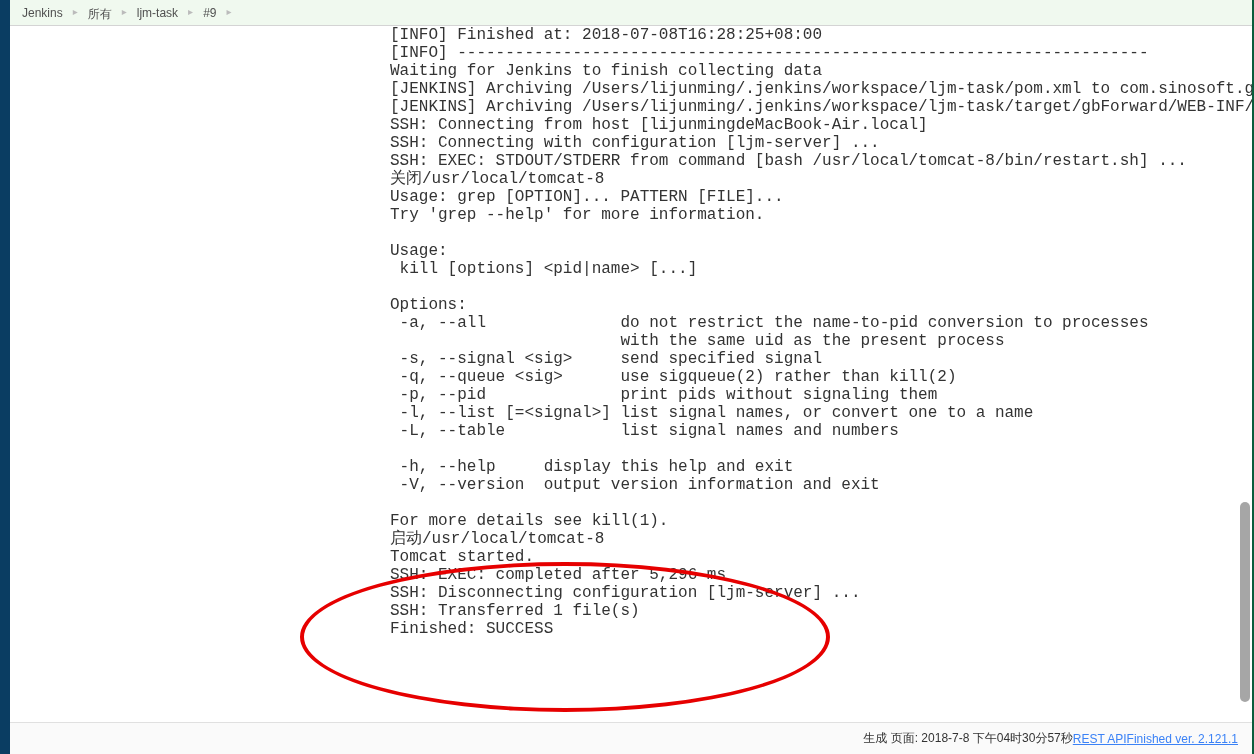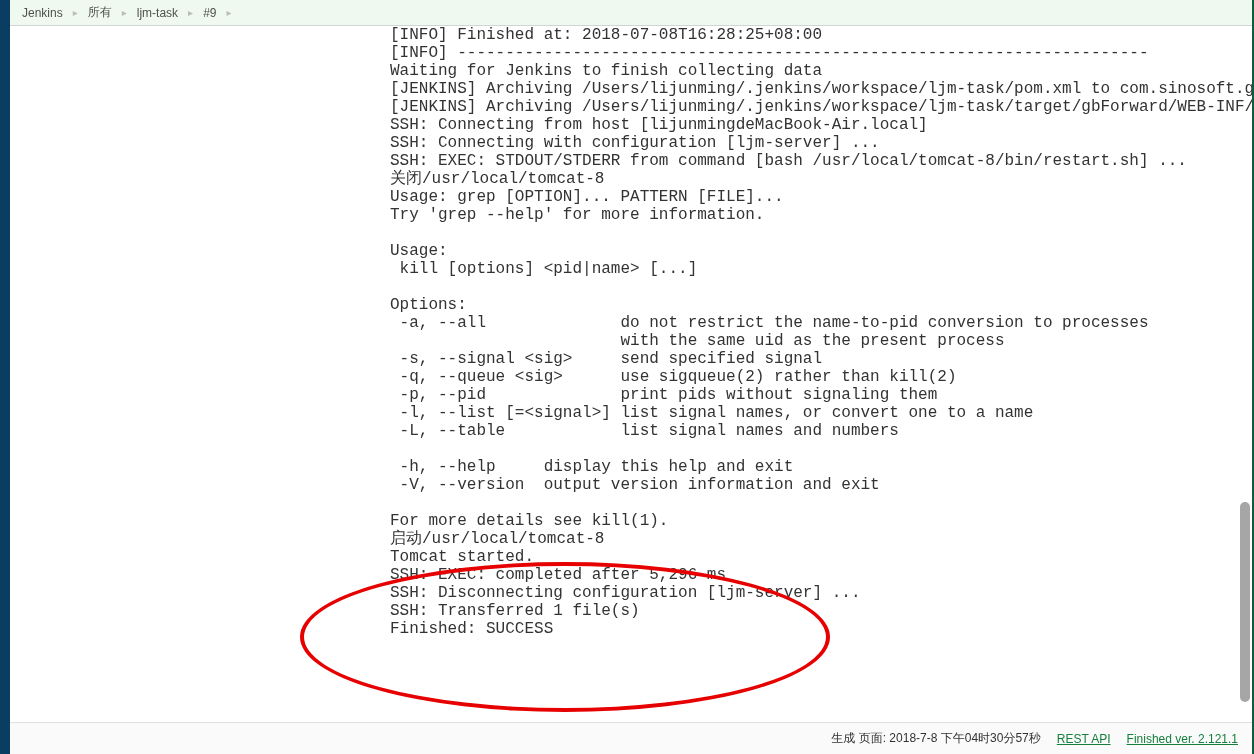--- a/index.html
+++ b/index.html
@@ -16,21 +16,21 @@
       width: 100%;
       height: 100%;
       display: flex;
       flex-direction: column;
       border-left: 10px solid #0a3d62;
       border-right: 2px solid #0a5d3d;
       position: relative;
     }
     .breadcrumb {
       display: flex;
-      align-items: center;
+      align-items: flex-start;
       padding: 6px 12px;
       background: #f0f9ef;
       border-bottom: 1px solid #d4d4d4;
       height: 26px;
       gap: 10px;
     }
     .breadcrumb a {
       color: #505050;
       text-decoration: none;
       font-size: 12px;
@@ -65,25 +65,24 @@
       pointer-events: none;
     }
     .footer {
       display: flex;
       justify-content: flex-end;
       align-items: center;
       padding: 8px 14px;
       font-size: 12px;
       border-top: 1px solid #e0e0e0;
       background: #fafafa;
-      gap: 16px;
       height: 32px;
     }
     .footer .timestamp { color: #333; }
-    .footer a { color: #15803d; text-decoration: underline; }
+    .footer a { color: #3b82f6; text-decoration: underline; }
     .scrollbar-track {
       position: absolute;
       right: 2px;
       top: 26px;
       bottom: 32px;
       width: 12px;
     }
     .scrollbar-thumb {
       position: absolute;
       right: 0;

